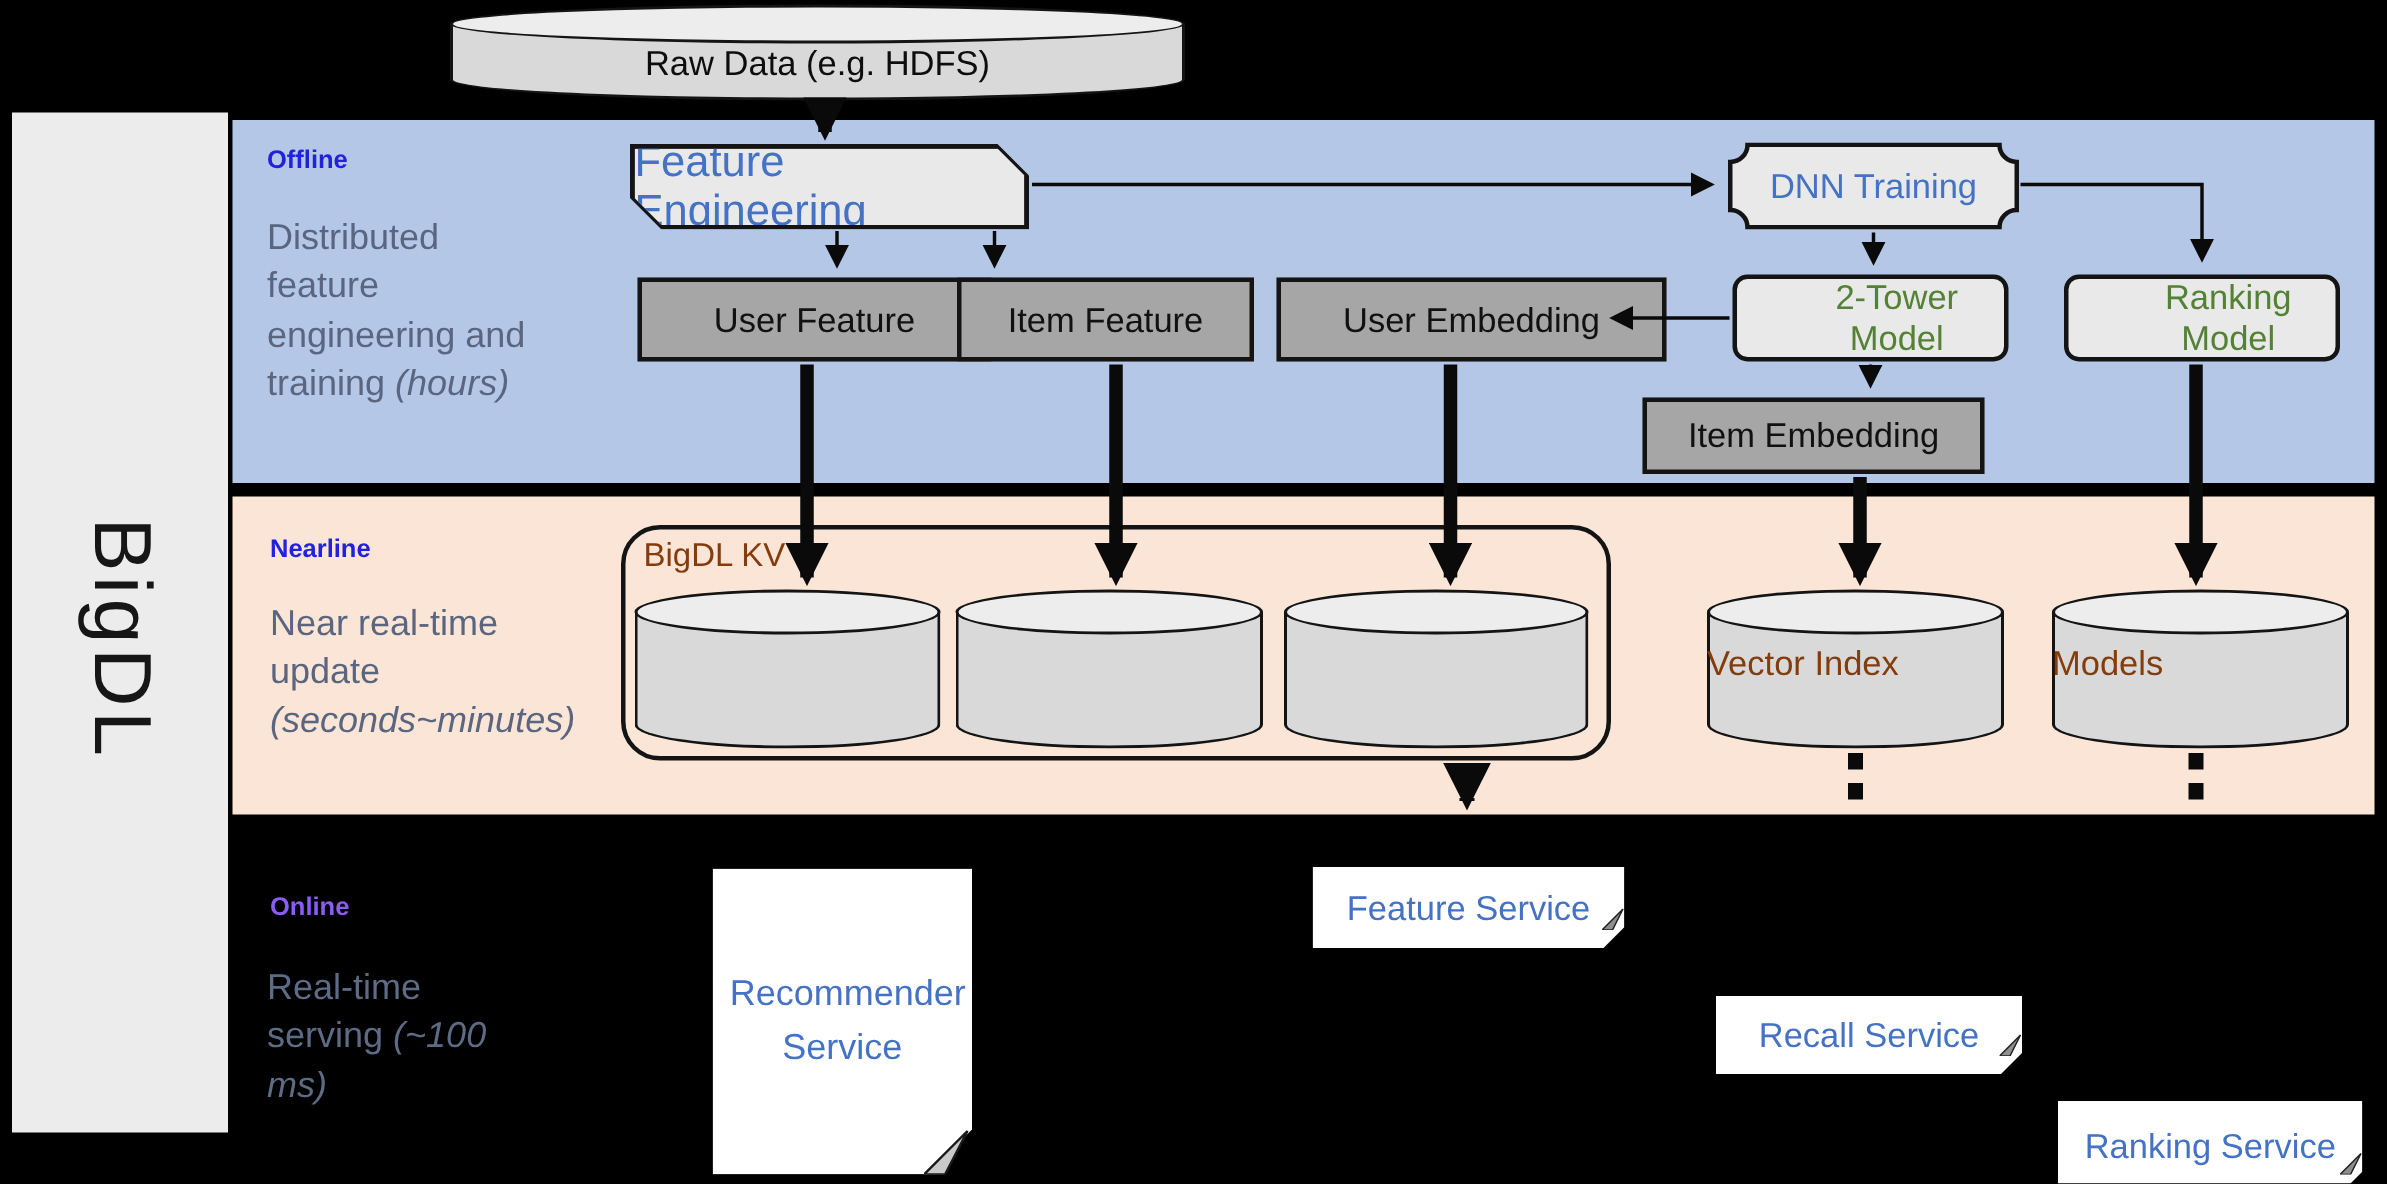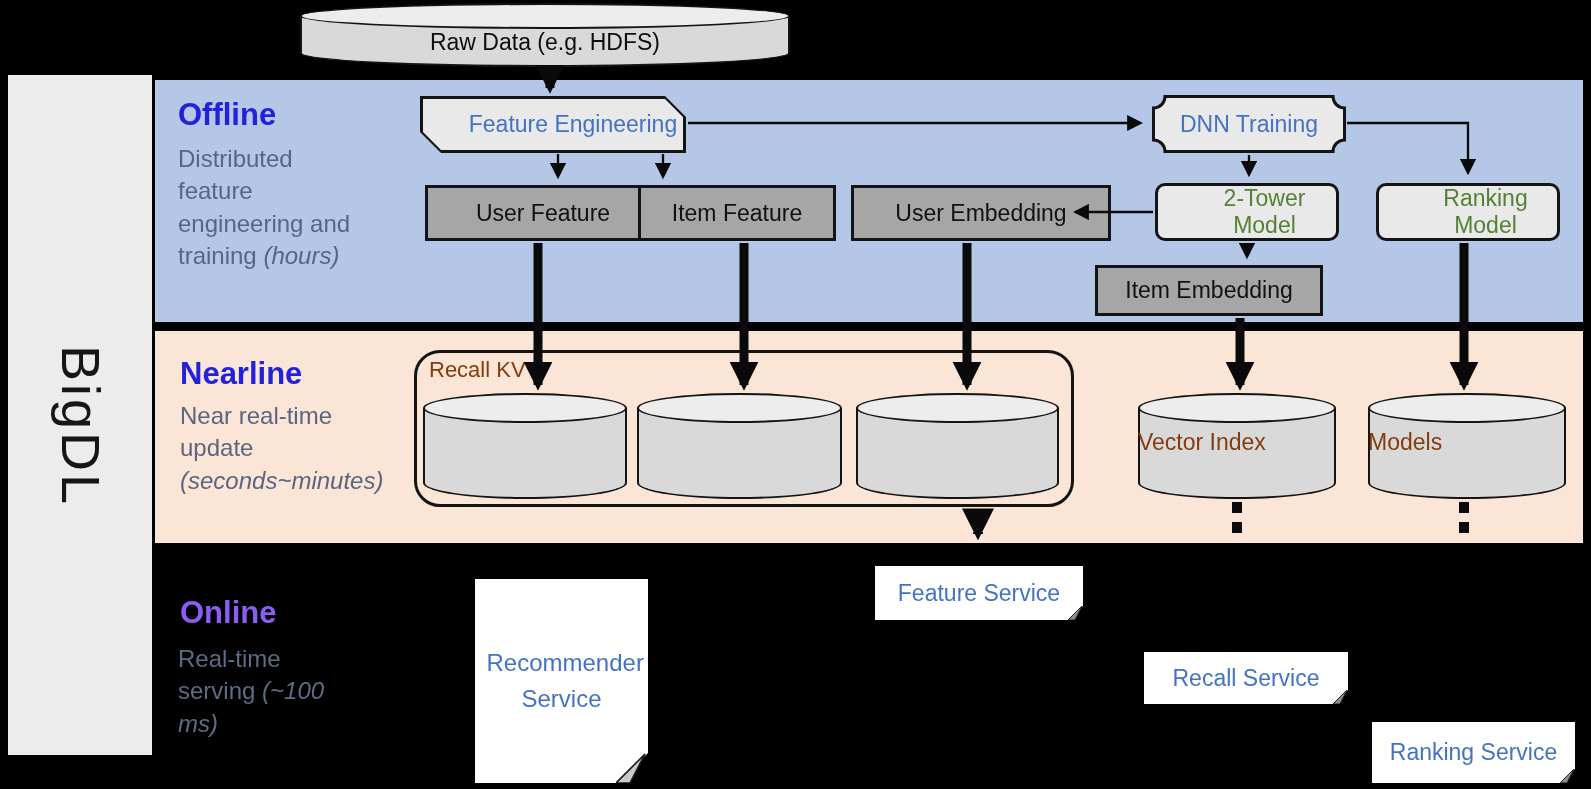--- a/index.html
+++ b/index.html
@@ -8,58 +8,58 @@
          font-family:"Liberation Sans","DejaVu Sans",sans-serif;}
   .abs{position:absolute;}
 
   
   .band-blue{background:#B4C7E7;}
   .band-orange{background:#FBE5D6;}
   .sidebar{background:#ECECEC;}
   .bigdl{writing-mode:vertical-rl;text-orientation:mixed;font-size:54px;color:#161616;
          letter-spacing:3px;font-weight:400;}
 
-  .band-title{font-size:31px;font-weight:600;color:#2222DD;}
+  .band-title{font-size:17px;font-weight:600;color:#2222DD;}
   .band-desc{font-size:24px;line-height:1.35;color:#5A6580;}
   .band-desc .it{font-style:italic;}
   .online-title{color:#8b5cf6;}
   .online-desc{color:#5E6B85;}
 
   
   .node{display:flex;align-items:center;justify-content:center;text-align:center;}
   .box-dark{background:#A6A6A6;border:3px solid #141414;color:#111;font-size:23px;}
   .box-round{background:#E9E9E9;border:3px solid #141414;border-radius:10px;font-size:23px;color:#548235;padding-left:35px;}
   .blue-text{color:#4472C4;}
 
   
   .snip-outer{background:#141414;
     clip-path:polygon(0 0,calc(100% - 21px) 0,100% 21px,100% 100%,21px 100%,0 calc(100% - 21px));}
   .snip-inner{position:absolute;left:3px;top:3px;right:3px;bottom:3px;background:#E9E9E9;
     clip-path:polygon(0 0,calc(100% - 18px) 0,100% 18px,100% 100%,18px 100%,0 calc(100% - 18px));
-    display:flex;align-items:center;justify-content:center;font-size:23px;padding-left:40px;}
+    display:flex;align-items:center;justify-content:center;font-size:29px;}
 
   .plaque-label{position:absolute;left:0;top:0;right:0;bottom:0;display:flex;align-items:center;
     justify-content:center;font-size:23px;}
 
   
   .cyl-top{position:absolute;left:0;right:0;top:0;height:30px;background:#EDEDED;
     border:2.5px solid #141414;border-radius:50%;box-sizing:border-box;}
   .cyl-body{position:absolute;left:0;right:0;top:15px;bottom:0;background:#D9D9D9;
     border:2.5px solid #141414;border-top:none;border-radius:0 0 50% 50%/0 0 16px 16px;box-sizing:border-box;}
   .cyl-label{position:absolute;left:0;right:0;top:36px;font-size:23px;color:#843C0C;}
   .raw-top{height:26px;}
   .raw-body{top:13px;border-radius:0 0 50% 50%/0 0 14px 14px;}
   .raw-label{position:absolute;left:0;right:0;top:26px;text-align:center;font-size:23px;color:#0d0d0d;}
 
   .redis-frame{border:3px solid #141414;border-radius:26px;background:transparent;}
   .redis-label{position:absolute;left:12px;top:4px;font-size:22px;color:#843C0C;}
 
   
   .svc{background:#fff;display:flex;align-items:center;justify-content:center;font-size:23px;color:#4472C4;
-    clip-path:polygon(0 0,100% 0,100% calc(100% - 14px),calc(100% - 14px) 100%,0 100%);}
+    clip-path:polygon(0 0,100% 0,100% calc(100% - 14px),calc(100% - 14px) 100%,0 100%);margin-top:12px;}
   .doc{background:#fff;display:flex;align-items:center;justify-content:center;text-align:center;
     font-size:24px;line-height:1.5;color:#4472C4;
     clip-path:polygon(0 0,100% 0,100% calc(100% - 30px),calc(100% - 30px) 100%,0 100%);}
   .fold{position:absolute;}
 
   .overlay{position:absolute;left:0;top:0;pointer-events:none;}
 </style>
 </head>
 <body>
 
@@ -108,21 +108,21 @@
   <div class="abs node box-dark" style="left:425px;top:185px;width:236px;height:56px;box-sizing:border-box;">User Feature</div>
   <div class="abs node box-dark" style="left:638px;top:185px;width:198px;height:56px;box-sizing:border-box;">Item Feature</div>
   <div class="abs node box-dark" style="left:851px;top:185px;width:260px;height:56px;box-sizing:border-box;">User Embedding</div>
 
   <div class="abs node box-round" style="left:1155px;top:183px;width:184px;height:58px;box-sizing:border-box;">2-Tower Model</div>
   <div class="abs node box-round" style="left:1376px;top:183px;width:184px;height:58px;box-sizing:border-box;">Ranking Model</div>
 
   <div class="abs node box-dark" style="left:1095px;top:265px;width:228px;height:51px;box-sizing:border-box;">Item Embedding</div>
 
   <div class="abs redis-frame" style="left:414px;top:350px;width:660px;height:157px;box-sizing:border-box;">
-    <div class="redis-label">Recall KV</div>
+    <div class="redis-label">BigDL KV</div>
   </div>
 
   <div class="abs" style="left:423px;top:393px;width:204px;height:106px;">
     <div class="cyl-body"></div>
     <div class="cyl-top"></div>
   </div>
   <div class="abs" style="left:637px;top:393px;width:205px;height:106px;">
     <div class="cyl-body"></div>
     <div class="cyl-top"></div>
   </div>

